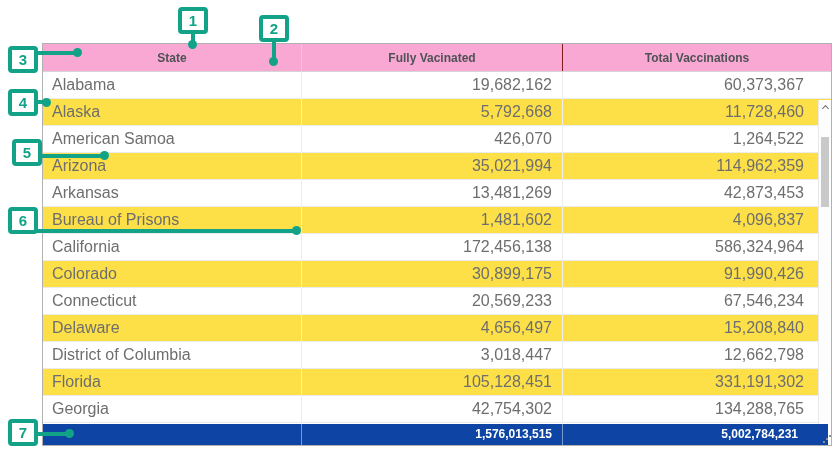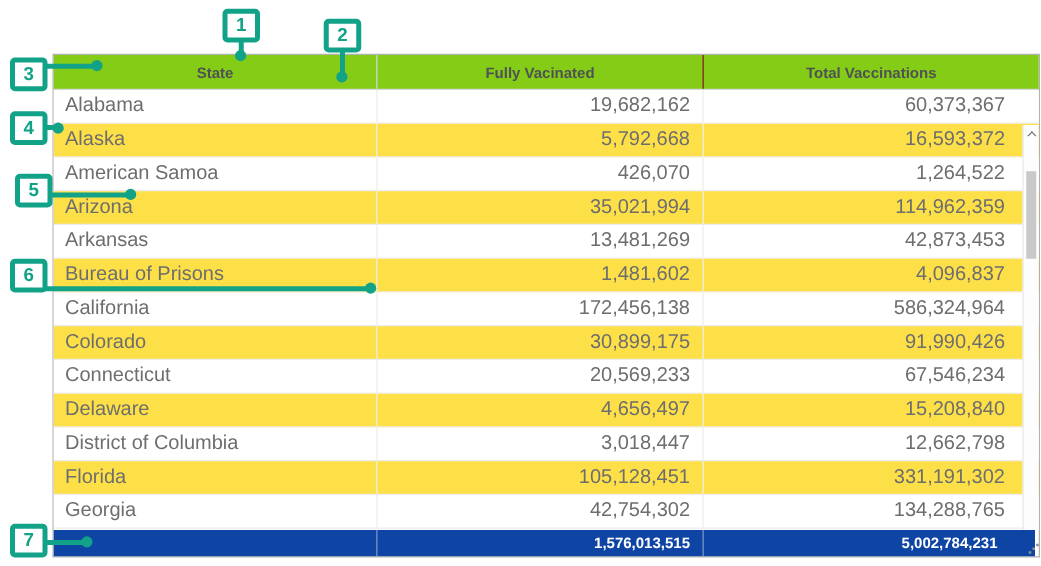--- a/index.html
+++ b/index.html
@@ -10,21 +10,21 @@
   }
   .stage{position:relative;width:833px;height:453px;background:#fff;}
 
   
   .table-wrap{
     position:absolute;left:42px;top:43px;width:790px;height:403px;
     border:1px solid #b1b1b1;box-sizing:border-box;background:#fff;
     display:flex;flex-direction:column;
   }
   .hdr-row{
-    display:flex;height:28px;min-height:28px;background:#84cc16;
+    display:flex;height:28px;min-height:28px;background:#f9a8d4;
     border-bottom:1px solid #d6d6d6;box-sizing:border-box;justify-content:space-between;
   }
   .hdr-cell{
     display:flex;align-items:center;justify-content:center;
     font-size:12px;font-weight:700;color:#4f5255;box-sizing:border-box;
   }
   .hdr-state{width:258px;}
   .hdr-fully{width:261px;border-left:1px solid #c7d8e8;}
   .hdr-total{flex:1;border-left:1px solid #7f1d1d;}
 
@@ -91,21 +91,21 @@
     <div class="tbody">
 
       <div class="t-row">
           <div class="cell state-cell">Alabama</div>
           <div class="cell num-cell fully-cell">19,682,162</div>
           <div class="cell num-cell total-cell">60,373,367</div>
         </div>
         <div class="t-row alt">
           <div class="cell state-cell">Alaska</div>
           <div class="cell num-cell fully-cell">5,792,668</div>
-          <div class="cell num-cell total-cell">16,593,372</div>
+          <div class="cell num-cell total-cell">11,728,460</div>
         </div>
         <div class="t-row">
           <div class="cell state-cell">American Samoa</div>
           <div class="cell num-cell fully-cell">426,070</div>
           <div class="cell num-cell total-cell">1,264,522</div>
         </div>
         <div class="t-row alt">
           <div class="cell state-cell">Arizona</div>
           <div class="cell num-cell fully-cell">35,021,994</div>
           <div class="cell num-cell total-cell">114,962,359</div>

